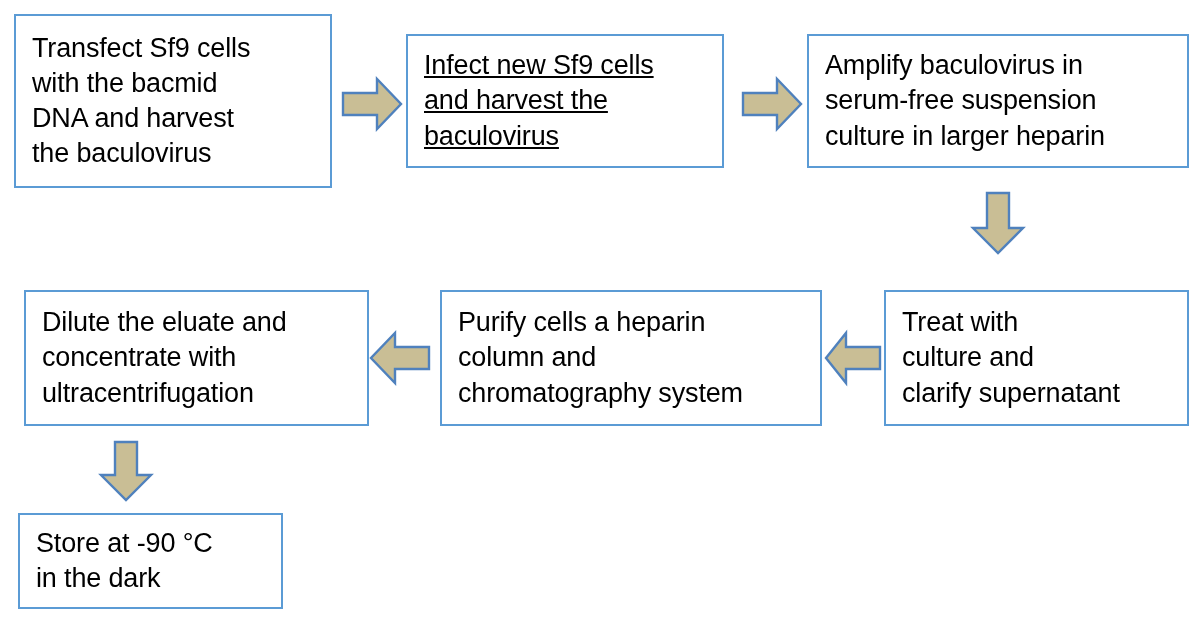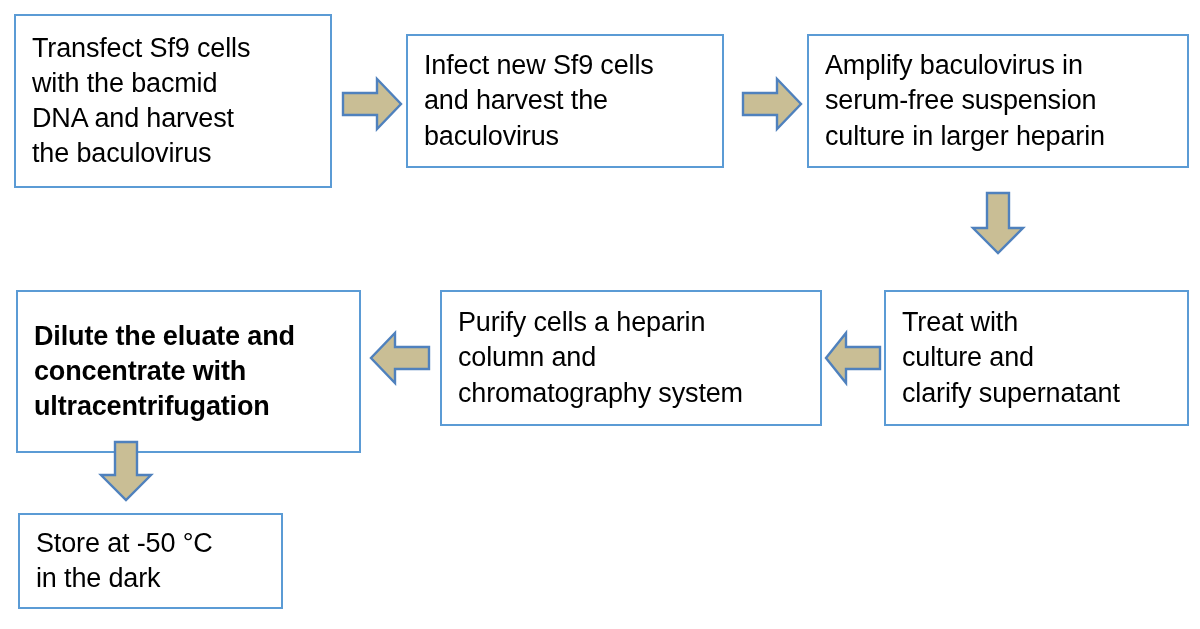--- a/index.html
+++ b/index.html
@@ -63,21 +63,21 @@
 DNA and harvest
 the baculovirus</span>
   </div>
 
   <div class="arrow" style="left:341px; top:75px; width:62px; height:58px;">
     <svg viewBox="0 0 62 58" preserveAspectRatio="none" aria-hidden="true">
       <polygon class="arrow-shape" points="2,18 36,18 36,4 60,29 36,54 36,40 2,40"></polygon>
     </svg>
   </div>
 
-  <div class="node" style="left:406px; top:34px; width:318px; height:134px;">
+  <div class="node" style="left:406px; top:34px; width:318px; height:134px;text-decoration:underline;">
     <span class="node-text">Infect new Sf9 cells
 and harvest the
 baculovirus</span>
   </div>
 
   <div class="arrow" style="left:741px; top:75px; width:62px; height:58px;">
     <svg viewBox="0 0 62 58" preserveAspectRatio="none" aria-hidden="true">
       <polygon class="arrow-shape" points="2,18 36,18 36,4 60,29 36,54 36,40 2,40"></polygon>
     </svg>
   </div>
@@ -111,30 +111,30 @@
 column and
 chromatography system</span>
   </div>
 
   <div class="arrow" style="left:369px; top:329px; width:62px; height:58px;">
     <svg viewBox="0 0 62 58" preserveAspectRatio="none" aria-hidden="true">
       <polygon class="arrow-shape" points="60,18 26,18 26,4 2,29 26,54 26,40 60,40"></polygon>
     </svg>
   </div>
 
-  <div class="node" style="left:16px; top:290px; width:345px; height:163px;font-weight:bold;">
+  <div class="node" style="left:24px; top:290px; width:345px; height:136px;">
     <span class="node-text">Dilute the eluate and
 concentrate with
 ultracentrifugation</span>
   </div>
 
   <div class="arrow" style="left:98px; top:440px; width:56px; height:62px;">
     <svg viewBox="0 0 56 62" preserveAspectRatio="none" aria-hidden="true">
       <polygon class="arrow-shape" points="17,2 39,2 39,35 53,35 28,60 3,35 17,35"></polygon>
     </svg>
   </div>
 
   <div class="node" style="left:18px; top:513px; width:265px; height:96px;">
-    <span class="node-text">Store at -50 °C
+    <span class="node-text">Store at -90 °C
 in the dark</span>
   </div>
 
 </div>
 
 </body></html>

